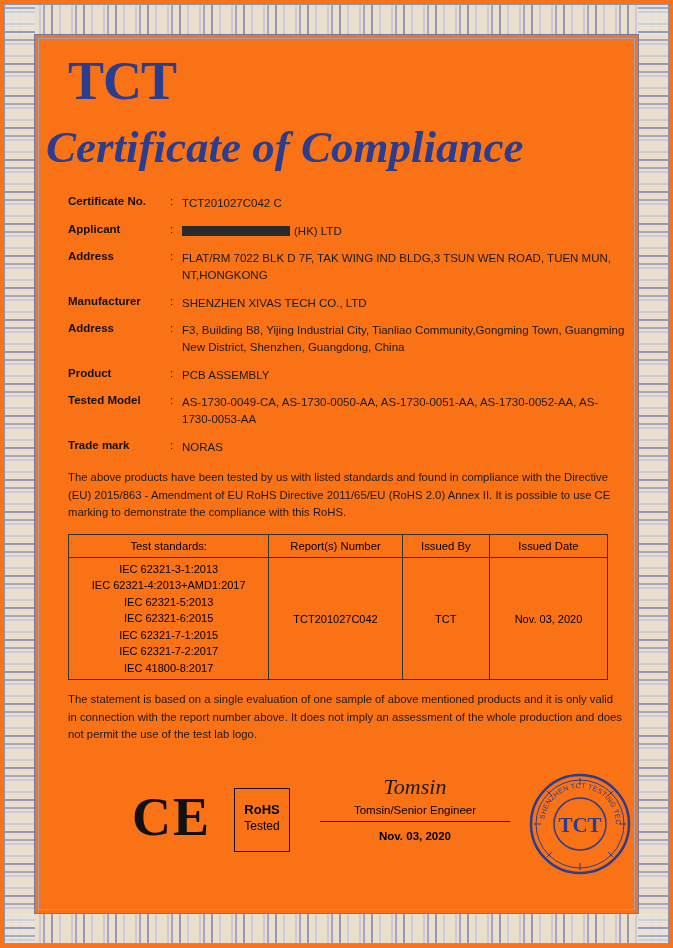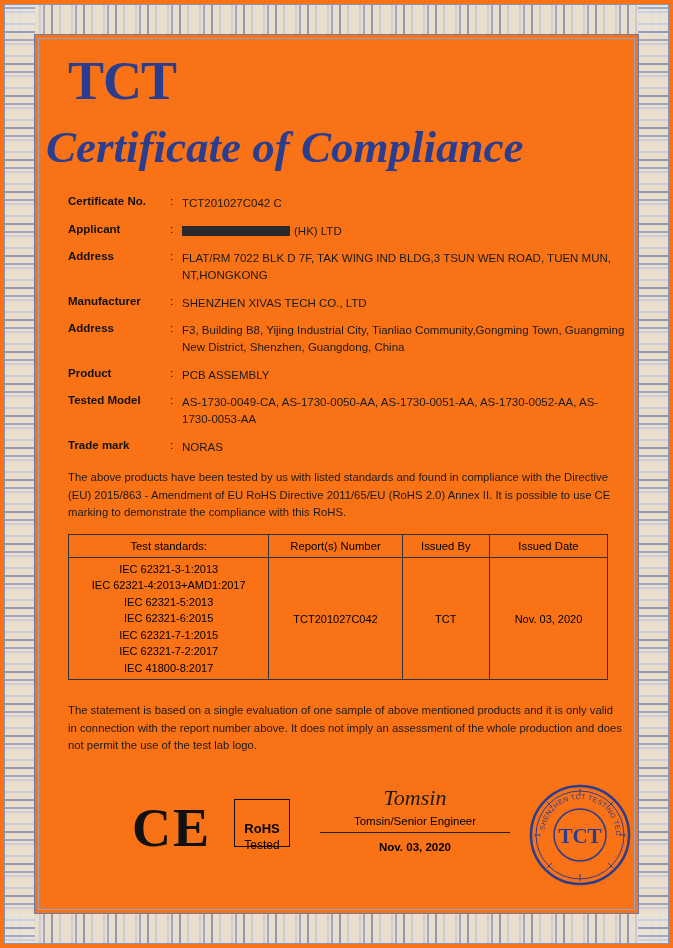--- a/index.html
+++ b/index.html
@@ -172,21 +172,21 @@
     padding: 5px 4px;
   }
   .std-list {
     line-height: 1.5;
     font-weight: normal;
     font-size: 11px;
     padding: 4px 6px;
   }
 
   .para2 {
-    margin-top: 22px;
+    margin-top: 11px;
     margin-left: 22px;
     margin-right: 4px;
     font-size: 11.3px;
     line-height: 1.55;
     color: #1a1a1a;
   }
 
   
   .marks {
     position: relative;
@@ -202,27 +202,27 @@
     font-weight: bold;
     color: #111;
     letter-spacing: 2px;
     line-height: 1;
   }
   .rohs-box {
     position: absolute;
     left: 188px;
     top: 20px;
     width: 56px;
-    height: 48px;
+    height: 64px;
     border: 1.5px solid #111;
     text-align: center;
     font-size: 13px;
     font-weight: bold;
     line-height: 1.35;
-    padding-top: 20px;
+    padding-top: 12px;
     box-sizing: border-box;
   }
   .rohs-box .sub {
     font-weight: normal;
     font-size: 12px;
   }
   .sig-block {
     position: absolute;
     left: 274px;
     top: 2px;

